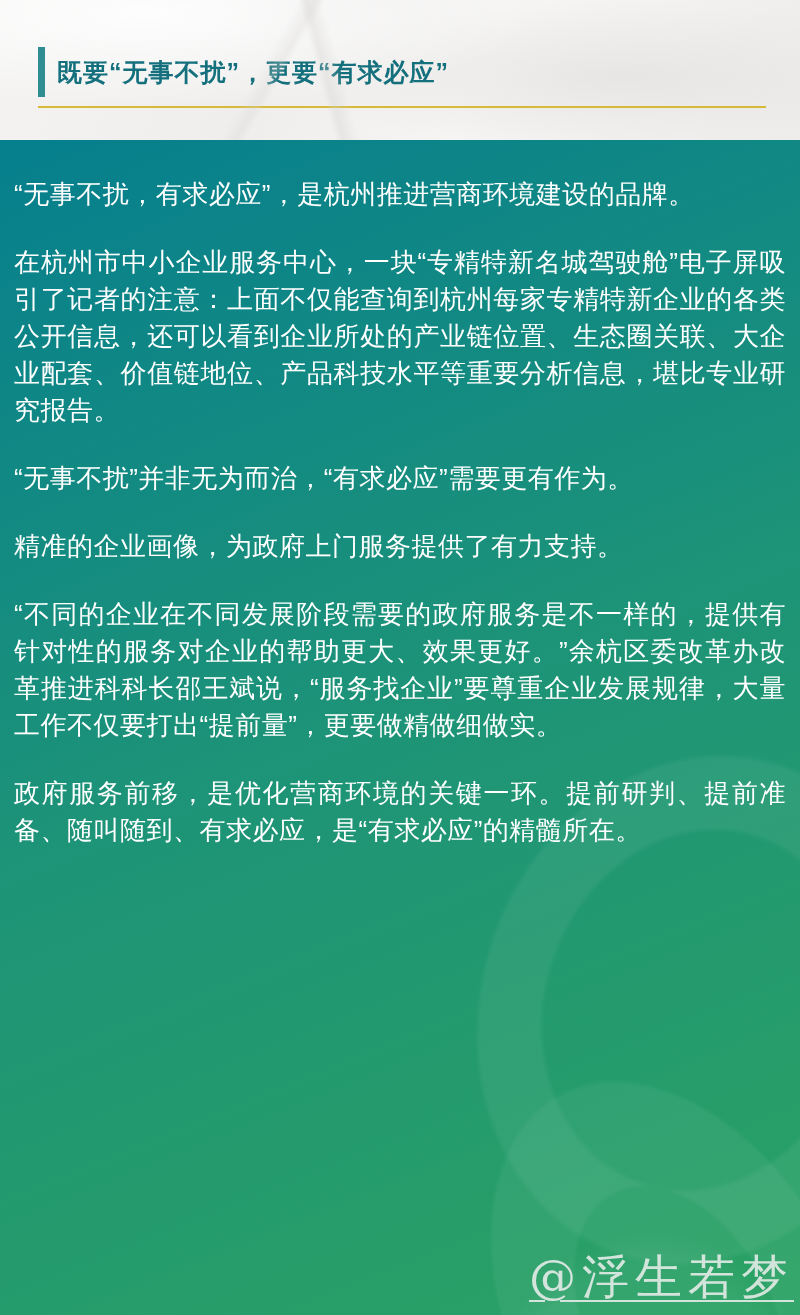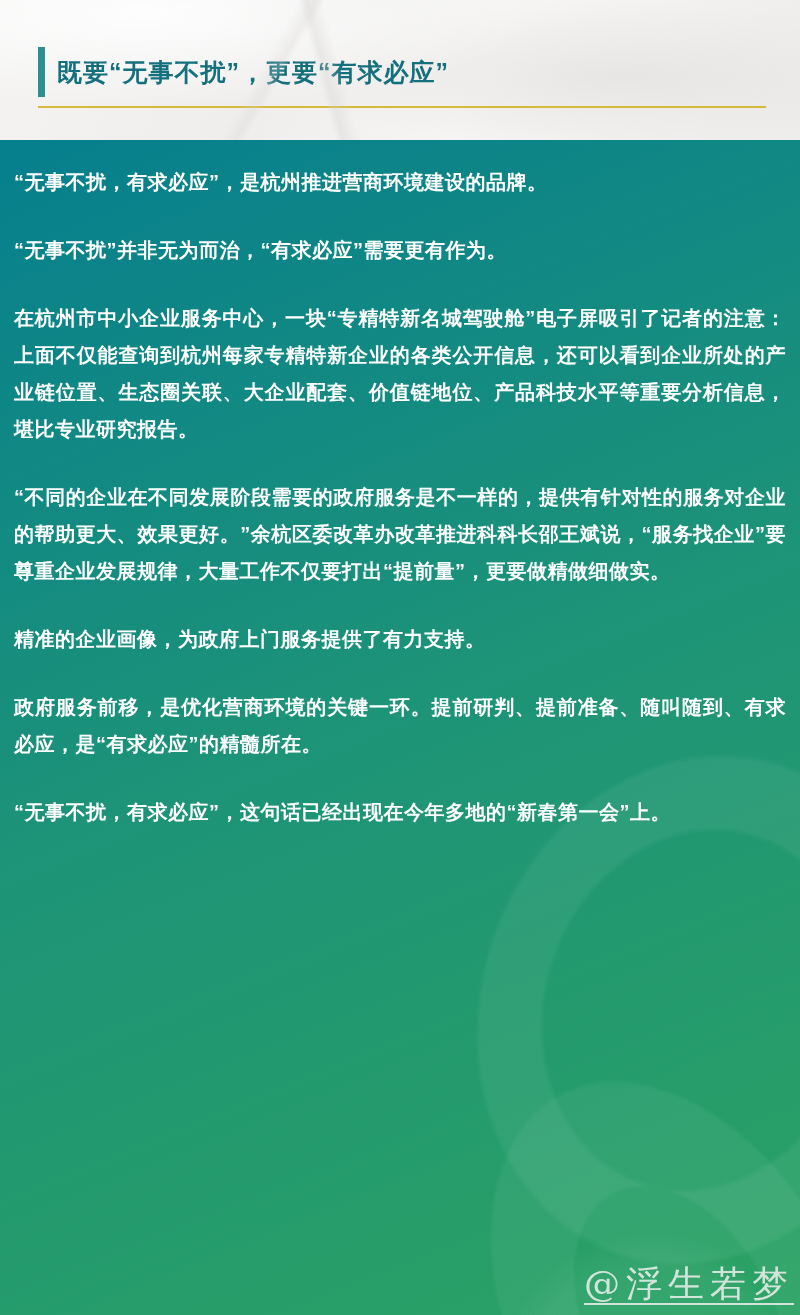--- a/index.html
+++ b/index.html
@@ -94,38 +94,38 @@
     transform: rotate(-28deg) scaleX(0.7);
   }
   .leaf-3 {
     right: -60px; top: 1040px;
     width: 420px; height: 420px;
     border-radius: 50%;
     background: radial-gradient(closest-side, rgba(255,255,255,0.05) 0%, rgba(255,255,255,0.05) 60%, transparent 75%);
   }
   .paragraphs { position: relative; z-index: 2; }
   .paragraphs p {
-    margin: 0 0 31px 0;
+    margin: 12px 0 31px 0;
     color: var(--text, #ffffff);
-    font-size: 20px;
-    font-weight: 700;
+    font-size: 26px;
+    font-weight: 400;
     line-height: 37px;
     text-align: justify;
     letter-spacing: 0.5px;
   }
   .paragraphs p:last-child { margin-bottom: 0; }
 
   
   .watermark {
     position: absolute;
     right: 6px;
     bottom: 6px;
     z-index: 3;
     font-family: "DejaVu Serif", "Liberation Serif", serif;
-    font-size: 36px;
+    font-size: 47px;
     font-weight: 400;
     letter-spacing: 6px;
     color: rgba(238,240,238,0.85);
     text-decoration: underline;
     text-underline-offset: 7px;
     text-decoration-thickness: 2px;
     white-space: nowrap;
     text-align: center;
   }
 </style>
@@ -143,24 +143,23 @@
       <hr class="gold-divider">
     </div>
   </div>
 
   <div class="article-body">
     <div class="leaf-decoration leaf-1"></div>
     <div class="leaf-decoration leaf-2"></div>
     <div class="leaf-decoration leaf-3"></div>
     <div class="paragraphs">
         <p>“无事不扰，有求必应”，是杭州推进营商环境建设的品牌。</p>
+        <p>在杭州市中小企业服务中心，一块“专精特新名城驾驶舱”电子屏吸引了记者的注意：上面不仅能查询到杭州每家专精特新企业的各类公开信息，还可以看到企业所处的产业链位置、生态圈关联、大企业配套、价值链地位、产品科技水平等重要分析信息，堪比专业研究报告。</p>
         <p>“无事不扰”并非无为而治，“有求必应”需要更有作为。</p>
-        <p>在杭州市中小企业服务中心，一块“专精特新名城驾驶舱”电子屏吸引了记者的注意：上面不仅能查询到杭州每家专精特新企业的各类公开信息，还可以看到企业所处的产业链位置、生态圈关联、大企业配套、价值链地位、产品科技水平等重要分析信息，堪比专业研究报告。</p>
+        <p>精准的企业画像，为政府上门服务提供了有力支持。</p>
         <p>“不同的企业在不同发展阶段需要的政府服务是不一样的，提供有针对性的服务对企业的帮助更大、效果更好。”余杭区委改革办改革推进科科长邵王斌说，“服务找企业”要尊重企业发展规律，大量工作不仅要打出“提前量”，更要做精做细做实。</p>
-        <p>精准的企业画像，为政府上门服务提供了有力支持。</p>
         <p>政府服务前移，是优化营商环境的关键一环。提前研判、提前准备、随叫随到、有求必应，是“有求必应”的精髓所在。</p>
-        <p>“无事不扰，有求必应”，这句话已经出现在今年多地的“新春第一会”上。</p>
       </div>
   </div>
 
   <div class="watermark">@浮生若梦</div>
 
 </div>
 
 </body></html>

